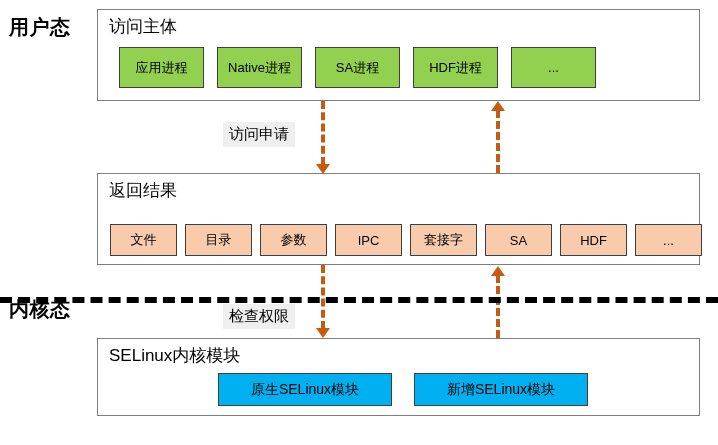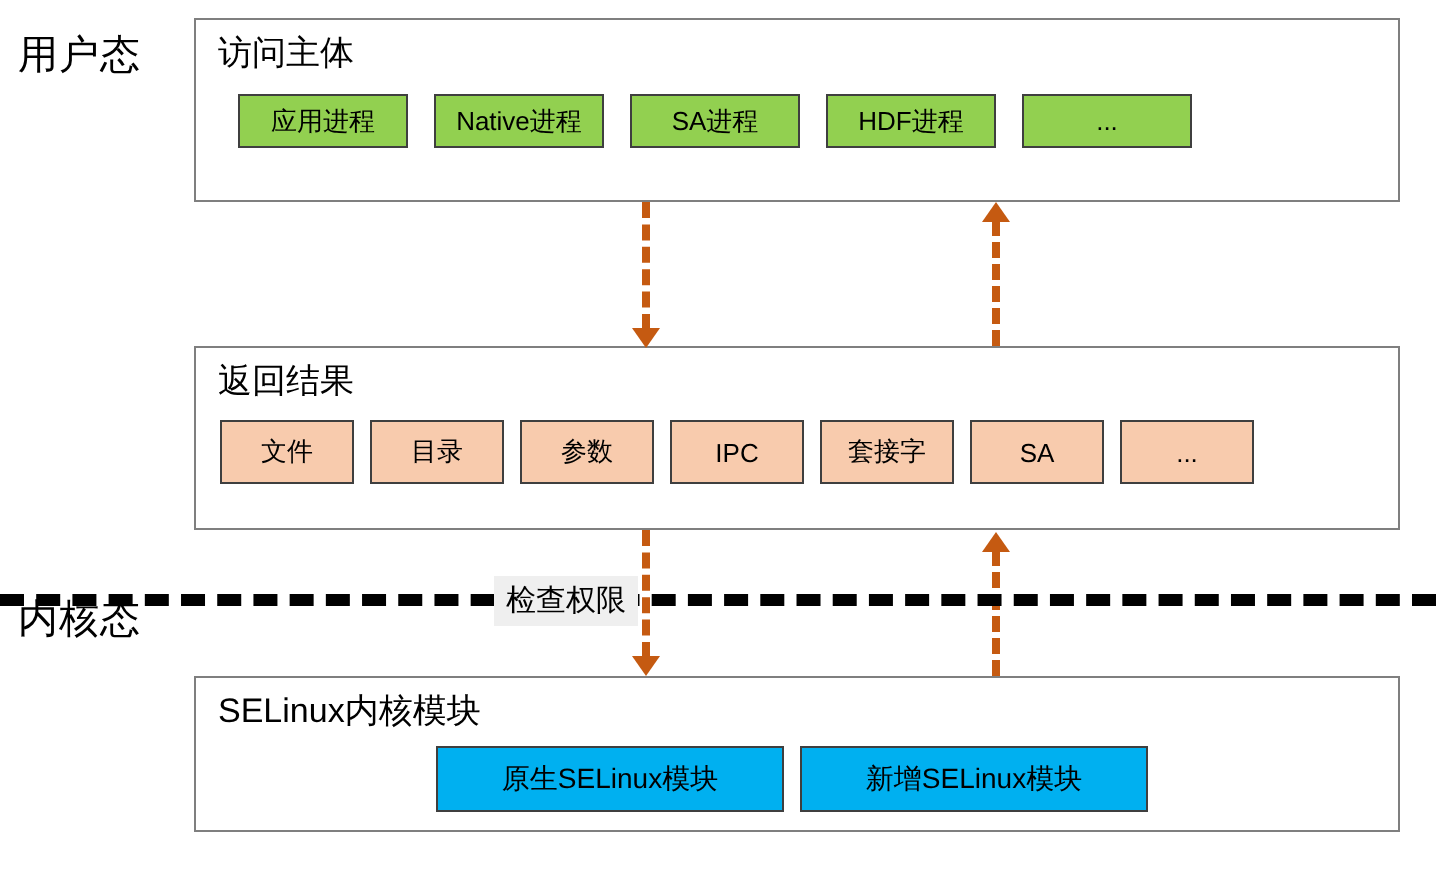--- a/index.html
+++ b/index.html
@@ -16,21 +16,21 @@
     width: 718px;
     height: 445px;
     overflow: hidden;
     background: #ffffff;
   }
 
   
   .mode-label {
     position: absolute;
     font-size: 20px;
-    font-weight: normal;
+    font-weight: bold;
     letter-spacing: 0.5px;
     color: #000000;
     white-space: nowrap;
   }
   #mode-user  { left: 9px;  top: 14px; }
   #mode-kernel{ left: 9px;  top: 296px; }
 
   
   .layer-box {
     position: absolute;
@@ -54,34 +54,34 @@
   }
 
   
   .chip-row {
     position: absolute;
     left: 0;
     right: 0;
     display: flex;
   }
   #subject-chips { top: 47px; left: 119px; gap: 13px; }
-  #object-chips  { top: 210px; left: 110px; gap: 8px; }
-  #kernel-chips  { top: 373px; left: 218px; gap: 8px; }
+  #object-chips  { top: 224px; left: 110px; gap: 8px; }
+  #kernel-chips  { top: 373px; left: 218px; gap: 22px; }
 
   .chip {
     box-sizing: border-box;
     border: 1px solid #3f3f3f;
     display: flex;
     align-items: center;
     justify-content: center;
     font-size: 13px;
     color: #000000;
     white-space: nowrap;
   }
-  .chip.green  { background: #92D050; width: 85px;  height: 27px; }
+  .chip.green  { background: #92D050; width: 85px;  height: 41px; }
   .chip.peach  { background: #F8CBAD; width: 67px;  height: 32px; }
   .chip.blue   { background: #00B0F0; width: 174px; height: 33px; font-size: 14px; }
 
   
   .conn {
     position: absolute;
     width: 0;
     border-left: 4px dashed #C55A11;
   }
   .conn-head {
@@ -107,21 +107,21 @@
   .flow-label {
     position: absolute;
     background: #EFEFEF;
     font-size: 15px;
     color: #000000;
     padding: 3px 6px;
     white-space: nowrap;
   }
   #flow-1 { left: 223px; top: 122px; }
   #flow-2 { left: 403px; top: 122px; }
-  #flow-3 { left: 223px; top: 288px; margin-left: 24px; }
+  #flow-3 { left: 223px; top: 304px; }
   #flow-4 { left: 403px; top: 288px; }
 
   
   #boundary {
     position: absolute;
     left: 0;
     right: 0;
     top: 297px;
     height: 0;
     border-top: 6px dashed #000000;
@@ -149,20 +149,21 @@
   <div class="layer-box" id="object-box">
     <div class="layer-title">返回结果</div>
   </div>
   <div class="chip-row" id="object-chips">
     <div class="chip peach">文件</div>
     <div class="chip peach">目录</div>
     <div class="chip peach">参数</div>
     <div class="chip peach">IPC</div>
     <div class="chip peach">套接字</div>
     <div class="chip peach">SA</div>
+    <div class="chip peach">HDF</div>
     <div class="chip peach">...</div>
   </div>
 
   <div class="layer-box" id="kernel-box">
     <div class="layer-title">SELinux内核模块</div>
   </div>
   <div class="chip-row" id="kernel-chips">
     <div class="chip blue">原生SELinux模块</div>
     <div class="chip blue">新增SELinux模块</div>
   </div>
@@ -172,15 +173,16 @@
   <div class="conn" id="conn-a2"></div>
   <div class="conn-head head-up" id="head-a2"></div>
 
   <div class="conn" id="conn-b1"></div>
   <div class="conn-head head-down" id="head-b1"></div>
   <div class="conn" id="conn-b2"></div>
   <div class="conn-head head-up" id="head-b2"></div>
 
   <div id="boundary"></div>
 
+  <div class="flow-label" id="flow-1">访问申请</div>
   <div class="flow-label" id="flow-3">检查权限</div>
 
 </div>
 
 </body></html>

